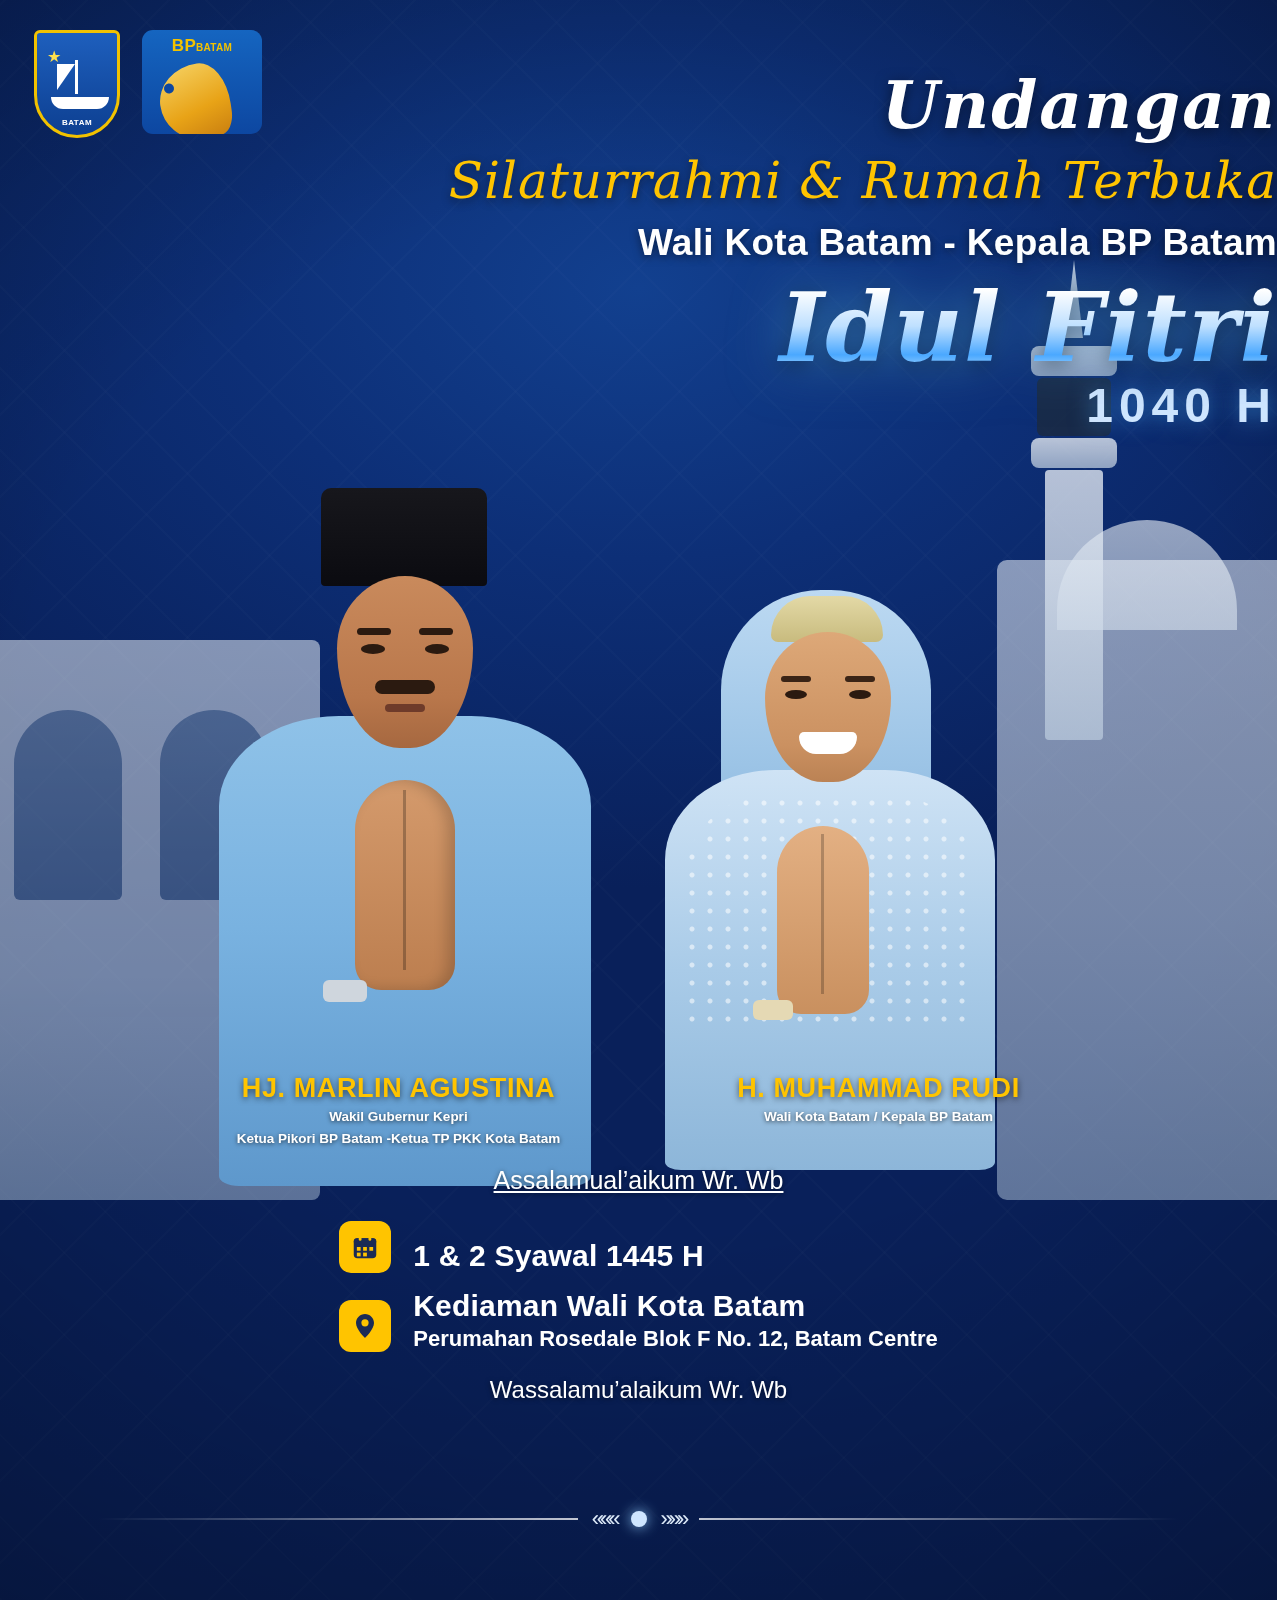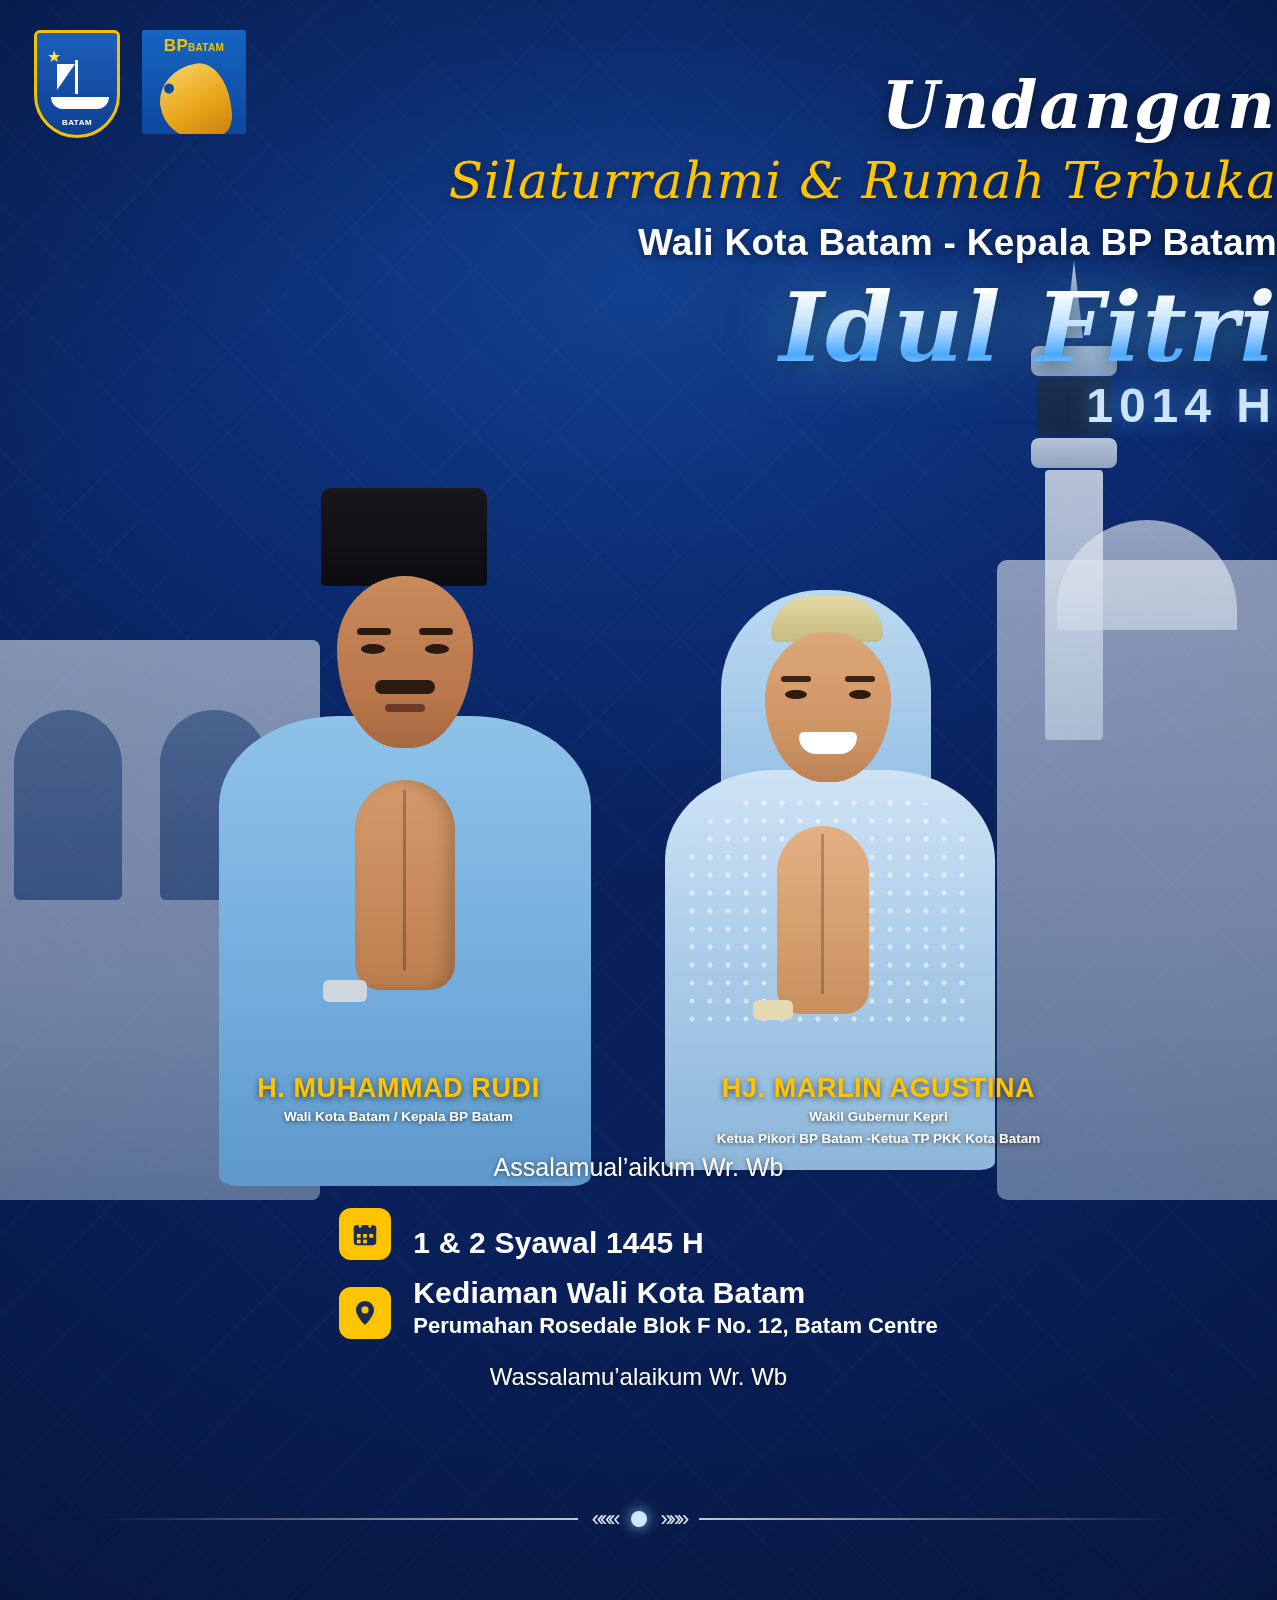--- a/index.html
+++ b/index.html
@@ -58,23 +58,23 @@
   }
   .logo-batam .hull{
     position:absolute; bottom:26px; left:14px; width:58px; height:12px; background:#ffffff;
     border-radius: 0 0 40px 40px;
   }
   .logo-batam .caption{
     position:absolute; bottom:8px; left:0; right:0; text-align:center;
     font-size:8px; font-weight:bold; color:#ffffff; letter-spacing:.5px;
   }
   .logo-bp {
-    width: 104px; height: 104px;
+    width: 120px; height: 104px;
     background: linear-gradient(180deg,#1565c0 0%, #0d47a1 100%);
-    position: relative; overflow:hidden; border-radius:2px;
+    position: relative; overflow:hidden; border-radius:11px;
   }
   .logo-bp .bp-text {
     position:absolute; top:6px; left:0; right:0; text-align:center;
     color:#f2c200; font-weight:bold; font-size:17px; letter-spacing:.3px;
   }
   .logo-bp .bp-text small { font-size:10px; }
   .logo-bp .dragon {
     position:absolute; bottom:-4px; left:18px;
     width: 70px; height: 74px;
     background: linear-gradient(160deg,#f6d365 0%, #e8a317 60%, #c97f10 100%);
@@ -260,21 +260,21 @@
     font-size: 27px; font-weight: bold; color: #ffc400;
     letter-spacing: .6px; text-shadow: 0 2px 6px rgba(0,0,0,.6);
   }
   .role {
     margin-top: 4px; font-size: 13.5px; font-weight: bold; color: #ffffff; line-height: 1.35;
     text-shadow: 0 1px 4px rgba(0,0,0,.65);
   }
 
   
   .info { position: absolute; z-index: 6; top: 1145px; left: 0; right: 0; text-align: center; }
-  .greet { font-size: 25px; color: #ffffff; margin-top: 3px; text-shadow: 0 1px 5px rgba(0,0,0,.55); }
+  .greet { font-size: 25px; color: #ffffff; margin-top: 16px; text-shadow: 0 1px 5px rgba(0,0,0,.55); text-decoration: underline; }
   .invite { font-size: 25px; color: #ffd24a; margin-top: 8px; text-shadow: 0 1px 5px rgba(0,0,0,.55); }
 
   .detail { margin-top: 26px; display: inline-block; text-align: left; }
   .detail-row { display: flex; align-items: flex-end; gap: 22px; margin-bottom: 16px; }
   .ic {
     width: 52px; height: 52px; flex: 0 0 52px;
     background: #ffc400; border-radius: 12px;
     display: flex; align-items: center; justify-content: center;
   }
   .ic svg { display:block; }
@@ -325,21 +325,21 @@
       <div class="bp-text"><span>BP</span><small>BATAM</small></div>
       <div class="dragon"></div>
     </div>
   </div>
 
   <div class="head">
     <div class="undangan">Undangan</div>
     <div class="silatur">Silaturrahmi &amp; Rumah Terbuka</div>
     <div class="subtitle">Wali Kota Batam - Kepala BP Batam</div>
     <div class="idul">Idul Fitri</div>
-    <div class="year">1014 H</div>
+    <div class="year">1040 H</div>
   </div>
 
   <div class="people">
     <div class="person man">
       <div class="body-man"></div>
       <div class="songkok"></div>
       <div class="face">
         <div class="brow l"></div>
           <div class="brow r"></div>
         <div class="eye l"></div>
@@ -365,27 +365,27 @@
       <div class="w-hands"></div>
       <div class="w-watch"></div>
     </div>
   </div>
 
   <div class="vignette"></div>
 
   <div class="names">
     <div class="name-row">
       <div class="name-col">
-        <div class="name">H. MUHAMMAD RUDI</div>
-        <div class="role">Wali Kota Batam / Kepala BP Batam</div>
-      </div>
-      <div class="name-col">
         <div class="name">HJ. MARLIN AGUSTINA</div>
         <div class="role">Wakil Gubernur Kepri</div>
         <div class="role">Ketua Pikori BP Batam -Ketua TP PKK Kota Batam</div>
+      </div>
+      <div class="name-col">
+        <div class="name">H. MUHAMMAD RUDI</div>
+        <div class="role">Wali Kota Batam / Kepala BP Batam</div>
       </div>
     </div>
   </div>
 
   <div class="info" style="top:1150px;">
     <div class="greet">Assalamual’aikum Wr. Wb</div>
 
     <div class="detail">
       <div class="detail-row">
         <div class="ic">

